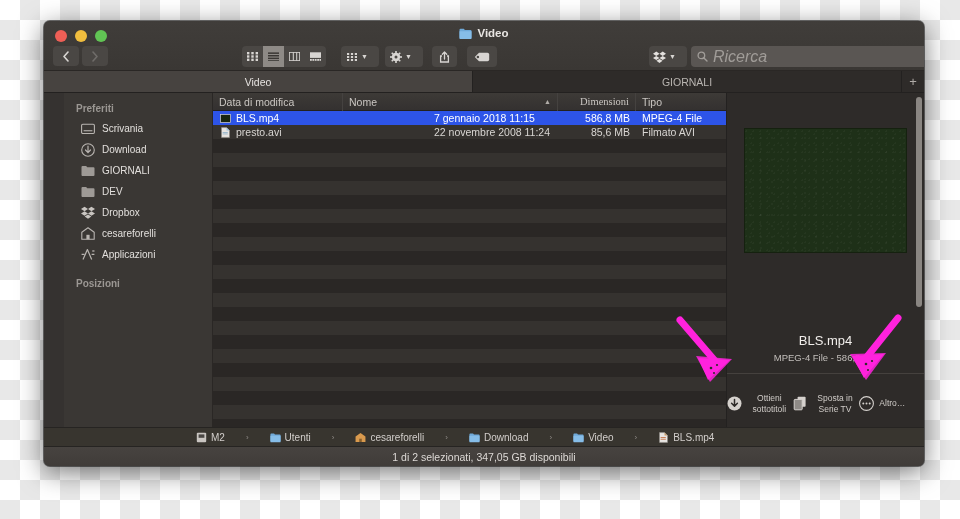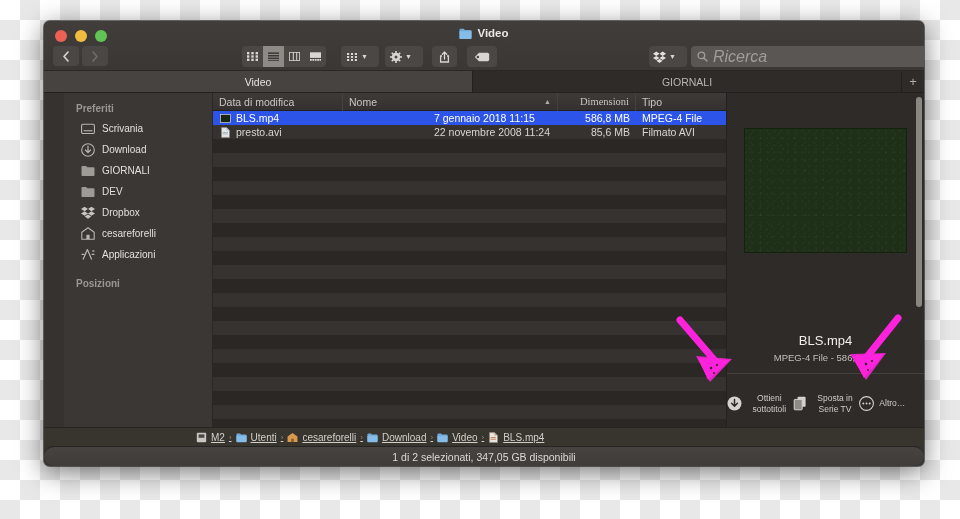--- a/index.html
+++ b/index.html
@@ -198,34 +198,34 @@
     background: #8a8682;
     border-radius: 3px;
   }
 
   
   .pathbar {
     height: 19px; flex: 0 0 19px;
     background: #38352f;
     border-top: 1px solid #262422;
     display: flex; align-items: center;
-    padding-left: 152px; gap: 4px;
-    font-size: 10px; color: #d2cecb; text-decoration: underline;
+    padding-left: 152px; gap: 21px;
+    font-size: 10px; color: #d2cecb;
   }
   .pseg { display: flex; align-items: center; gap: 4px; }
   .psep { color: #8e8a86; font-size: 8px; }
   .pico { width: 11px; height: 11px; flex: 0 0 11px; }
 
   
   .statusbar {
     height: 20px; flex: 0 0 20px;
     background: linear-gradient(#474340,#403c39);
     border-top: 1px solid #262422;
     display: flex; align-items: center; justify-content: center;
-    font-size: 10.5px; color: #ddd9d6; border-radius: 10px;
+    font-size: 10.5px; color: #ddd9d6;
   }
 
   
   .annot { position: absolute; pointer-events: none; }
   .annot svg { display: block; }
 </style>
 </head>
 <body>
 
 <div class="window">

